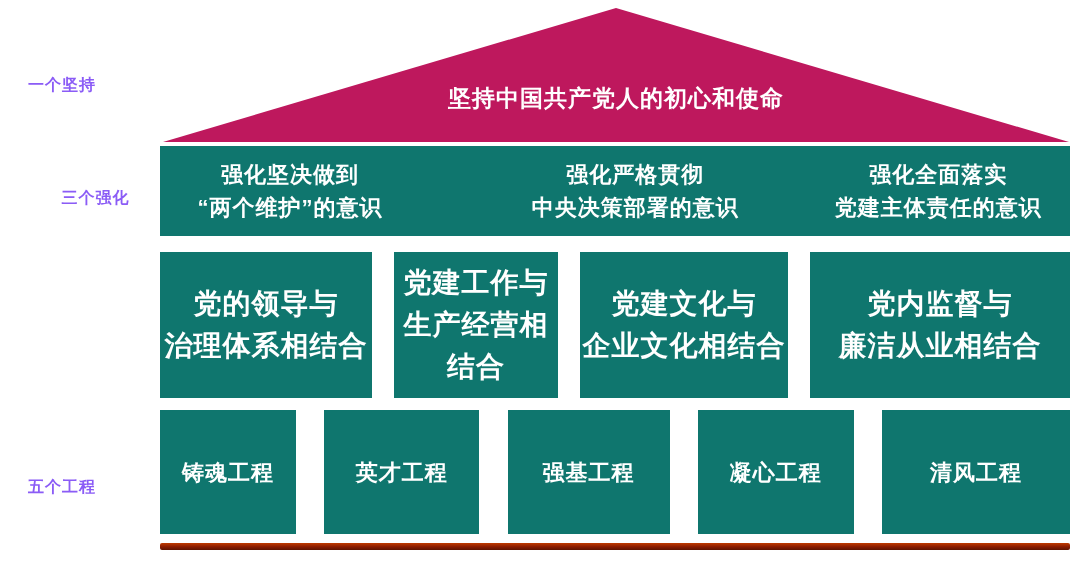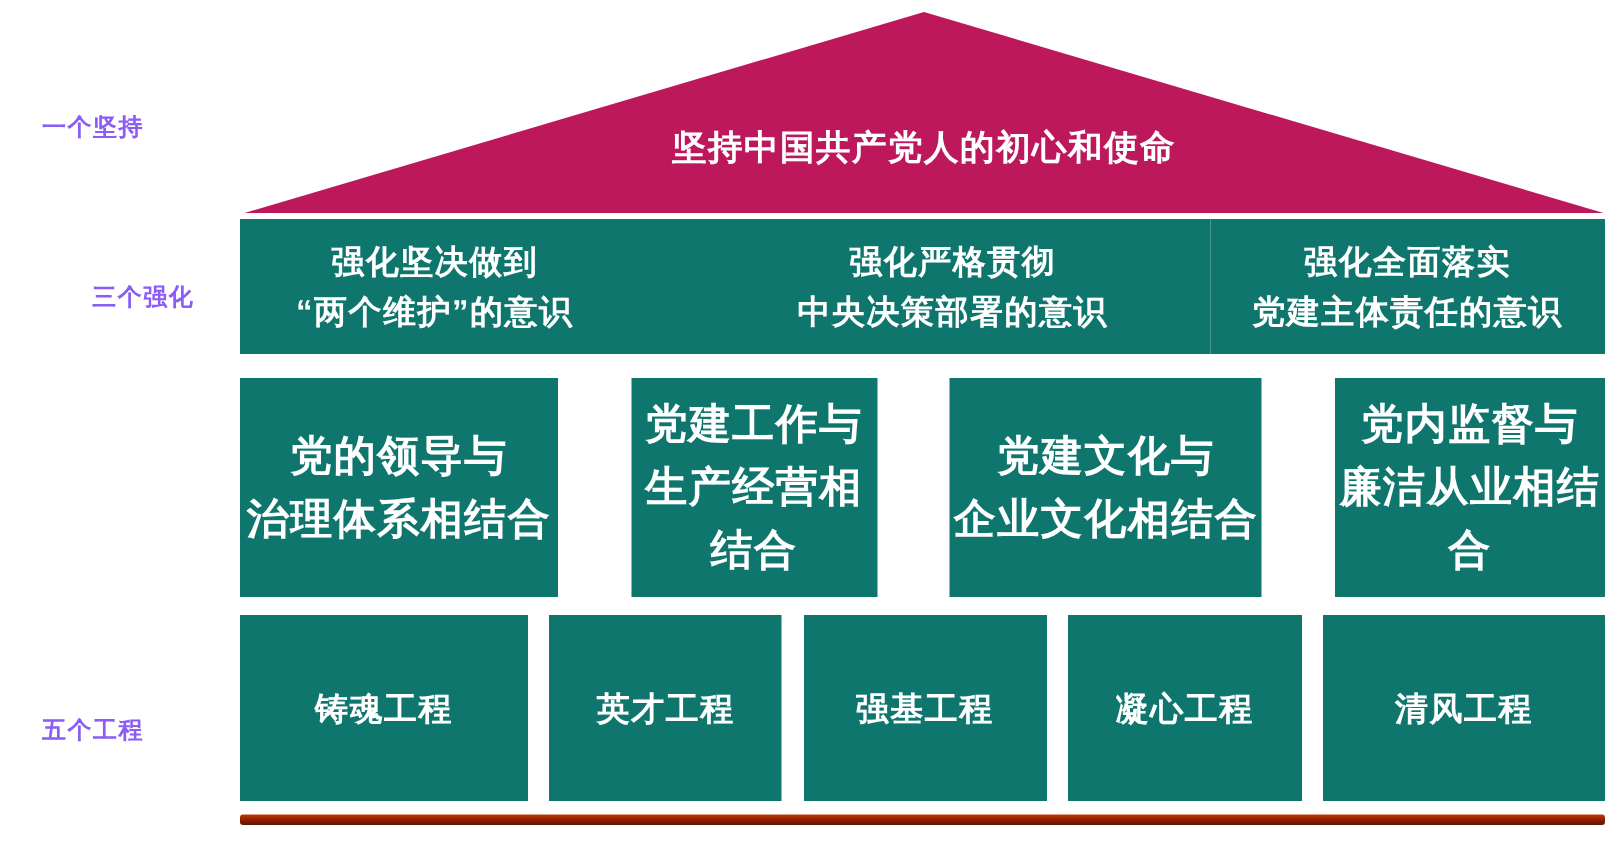--- a/index.html
+++ b/index.html
@@ -67,25 +67,25 @@
   .row-strengthen .box { font-size: 22px; }
   .bs1 { width: 288px; }
   .bs2 { width: 380px; padding-left: 44px; }
   .bs3 { width: 292px; }
 
   .row-combine { top: 252px; height: 146px; }
   .row-combine .box { font-size: 28px; }
   .bc1 { width: 212px; }
   .bc2 { width: 164px; }
   .bc3 { width: 208px; }
-  .bc4 { width: 180px; }
+  .bc4 { width: 260px; }
 
   .row-projects { top: 410px; height: 124px; }
   .row-projects .box { font-size: 22px; }
-  .bp1 { width: 192px; }
+  .bp1 { width: 136px; }
   .bp2 { width: 155px; }
   .bp3 { width: 162px; }
   .bp4 { width: 156px; }
   .bp5 { width: 188px; }
 
   .base-bar {
     position: absolute;
     left: 160px;
     top: 543px;
     width: 910px;

